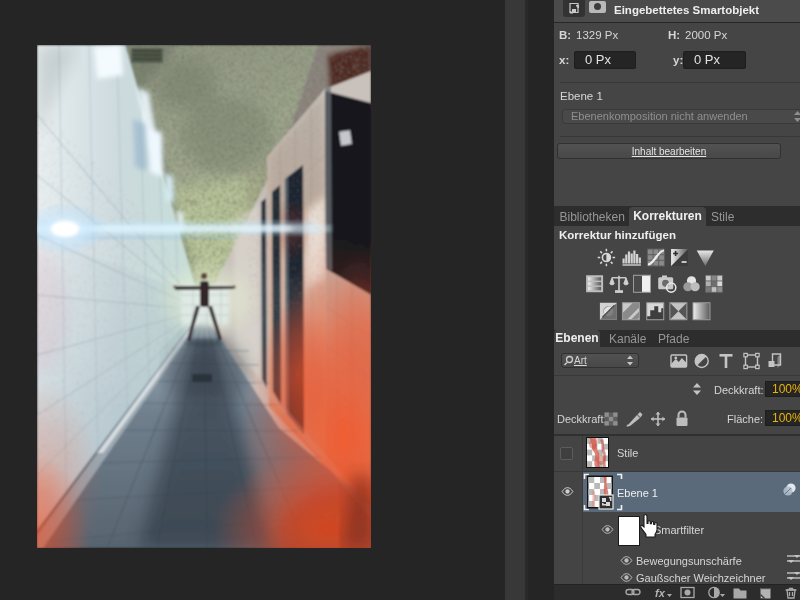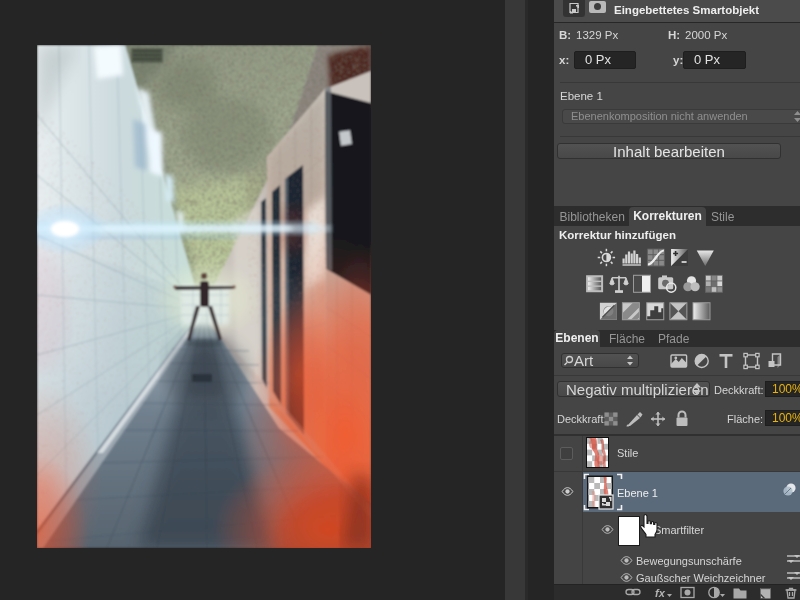--- a/index.html
+++ b/index.html
@@ -11,21 +11,21 @@
 #dockstrip { left:505px; top:0; width:23px; height:600px; background:#383838; border-right:3px solid #2a2a2a; box-sizing:border-box; }
 #panel { left:554px; top:0; width:272px; height:476px; background:#454545;border-radius:18px; }
 .txt { color:#d6d6d6; font-size:11.5px; }
 .sm { font-size:11px; }
 .bold { font-weight:bold; }
 .white { color:#eee; }
 .gray { color:#969696; }
 .input { background:#252525; border:1px solid #1e1e1e; border-radius:2px;
   color:#e2e2e2; font-size:13px; line-height:15px; padding-left:8px; }
 .dd { background:linear-gradient(#525252,#484848); border:1px solid #313131;
-  border-radius:3px; color:#d6d6d6; font-size:15px; }
+  border-radius:3px; color:#d6d6d6; font-size:10px;text-decoration:underline; }
 .divider { background:#383838; height:1px; }
 .tabbar { background:#2d2d2d; }
 .tab-active { background:#454545; border-radius:4px 4px 0 0; color:#f0f0f0;
   font-weight:bold; }
 .valbox { background:#252525; border:1px solid #1e1e1e; color:#eab308;
   font-size:12px; }
 .arrbtn { background:linear-gradient(#565656,#474747); border:1px solid #303030; }
 </style>
 </head>
 <body>
@@ -459,21 +459,21 @@
       <rect x="-8.5" y="-8.5" width="17" height="17" fill="none" stroke="#9a9a9a"></rect>
     </g>
     <g transform="translate(147.5,85.25)">
       <rect x="-8.5" y="-8.5" width="17" height="17" fill="url(#gh)"></rect>
       <rect x="-8.5" y="-8.5" width="17" height="17" fill="none" stroke="#9a9a9a"></rect>
     </g>
   </svg>
 
   <div class="abs tabbar" style="left:0;top:330px;width:272px;height:17px;"></div>
   <div class="abs tab-active" style="left:0;top:330px;width:46px;height:17px;font-size:12px;text-align:center;line-height:17px;">Ebenen</div>
-  <div class="abs gray" style="left:55px;top:332px;font-size:12px;">Fläche</div>
+  <div class="abs gray" style="left:55px;top:332px;font-size:12px;">Kanäle</div>
   <div class="abs gray" style="left:104px;top:332px;font-size:12px;">Pfade</div>
   <svg class="abs" style="left:250px;top:334px;" width="18" height="10" viewBox="0 0 18 10">
     <path d="M0,2 l3,3.5 l3,-3.5 Z" fill="#c0c0c0"></path>
     <g stroke="#c0c0c0" stroke-width="1.4">
       <line x1="8" y1="1.5" x2="18" y2="1.5"></line>
           <line x1="8" y1="4.5" x2="18" y2="4.5"></line>
           <line x1="8" y1="7.5" x2="18" y2="7.5"></line>
     </g>
   </svg>
 
@@ -511,21 +511,20 @@
       <path d="M5.5,-7 l0,11 l-3,3 l0,-11 Z" fill="#c4c4c4" opacity="0.5"></path>
       <rect x="-6.5" y="0" width="6" height="6" fill="#c4c4c4"></rect>
     </g>
     <g>
       <rect x="151" y="4" width="9" height="8" fill="#756058"></rect>
       <rect x="151" y="12" width="9" height="7" fill="#2b2628"></rect>
     </g>
   </svg>
 
   <div class="abs divider" style="left:0;top:375px;width:272px;"></div>
-  <div class="abs dd sm" style="left:3px;top:381px;width:153px;height:16px;line-height:15px;padding-left:8px;">Negativ multiplizieren</div>
   <svg class="abs" style="left:136px;top:381px;" width="16" height="16">
         <path d="M3,6.5 l4,-4.5 l4,4.5 Z M3,9.5 l4,4.5 l4,-4.5 Z" fill="#c4c4c4"></path>
       </svg>
   <div class="abs txt sm" style="left:160px;top:384px;">Deckkraft:</div>
   <div class="abs valbox sm" style="left:211px;top:381px;width:36px;height:16px;line-height:15px;padding-left:6px;">100%</div>
   <div class="abs arrbtn" style="left:248px;top:381px;width:16px;height:16px;"></div>
   <svg class="abs" style="left:248px;top:381px;" width="16" height="16">
         <path d="M4,6.5 h8 l-4,5 Z" fill="#2b2b2b"></path>
       </svg>
 

